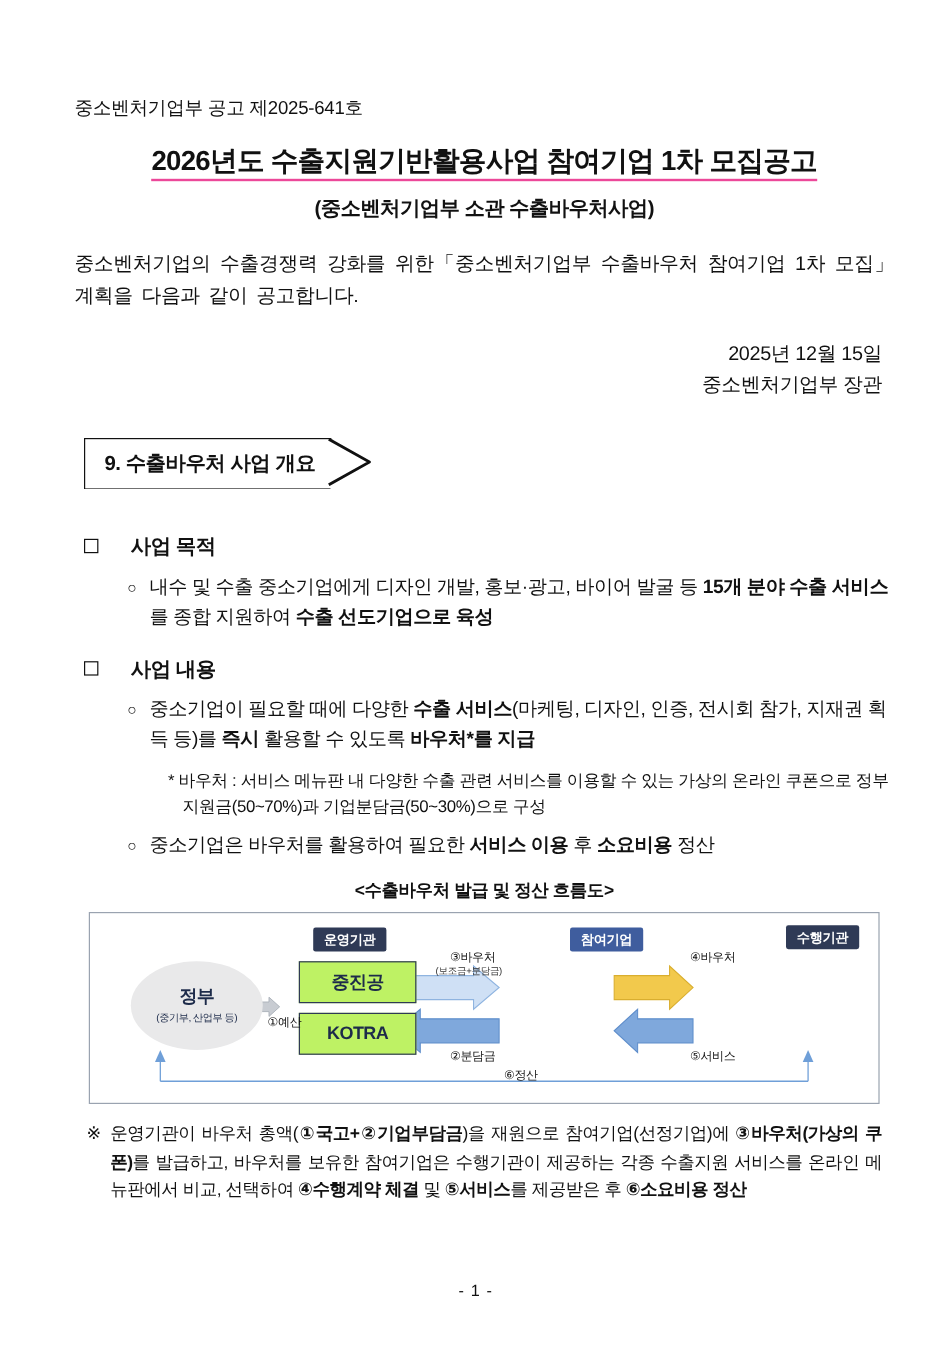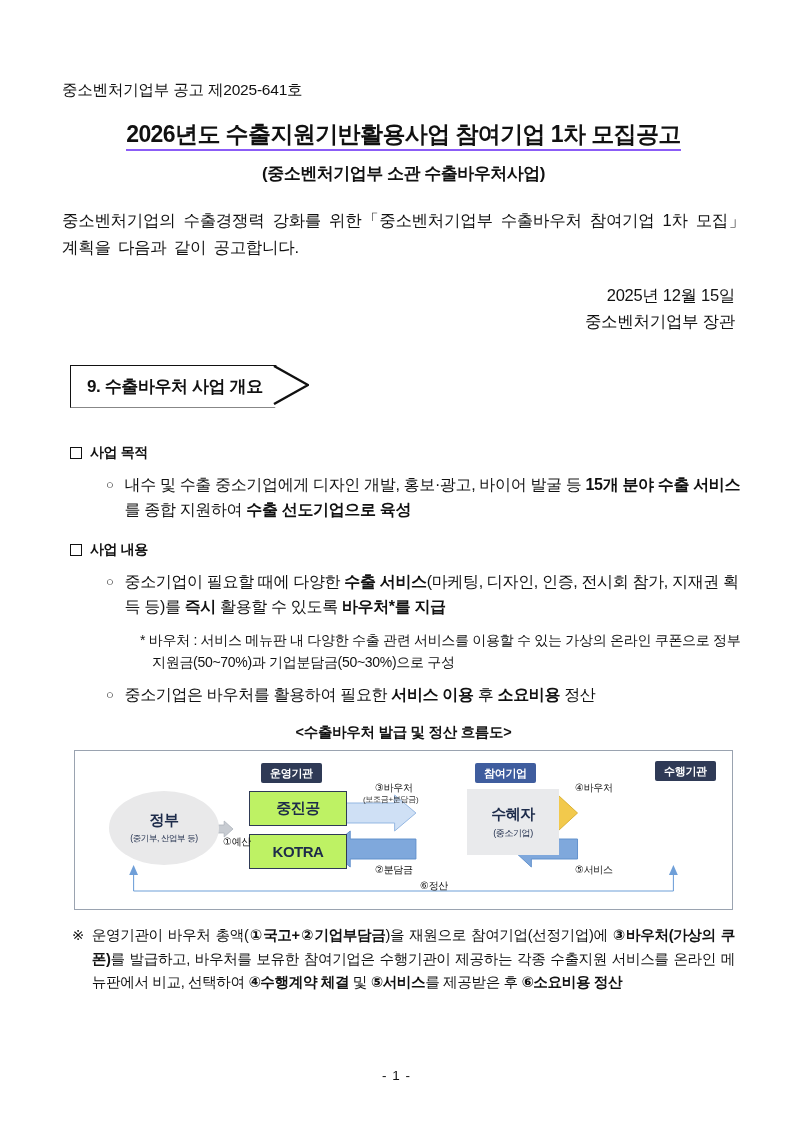--- a/index.html
+++ b/index.html
@@ -34,21 +34,21 @@
   .title-main {
     text-align: center;
     font-size: 23px;
     font-weight: bold;
     letter-spacing: -0.6px;
     margin: 0 0 2px 0;
     padding-bottom: 2px;
     display: block;
   }
   .title-main span {
-    border-bottom: 2px solid #8b5cf6;
+    border-bottom: 2px solid #ec4899;
     padding-bottom: 2px;
   }
   .title-sub {
     text-align: center;
     font-size: 17px;
     font-weight: bold;
     letter-spacing: -0.5px;
     margin: 10px 0 22px 0;
   }
 
@@ -95,27 +95,27 @@
   }
   .banner-arrow {
     position: absolute;
     right: 0; top: 0; bottom: 0;
     width: 36px;
     pointer-events: none;
   }
 
   
   .sq-head {
-    font-size: 14px;
+    font-size: 17px;
     font-weight: bold;
     letter-spacing: -0.4px;
     margin: 18px 0 10px 8px;
     display: flex;
     align-items: center;
-    gap: 8px;
+    gap: 27px;
   }
   .sq-box {
     display: inline-block;
     width: 12px;
     height: 12px;
     border: 1.6px solid #111;
     box-sizing: border-box;
     flex: none;
   }
 
@@ -342,24 +342,20 @@
     <div class="lbl dark" style="left:580px; top:10px;">수행기관</div>
 
     <div class="gov-oval">
       <div class="t1">정부</div>
       <div class="t2">(중기부, 산업부 등)</div>
     </div>
 
     <div class="op-box b1">중진공</div>
     <div class="op-box b2">KOTRA</div>
 
-    <div class="benef-box">
-      <div class="t1">수혜자</div>
-      <div class="t2">(중소기업)</div>
-    </div>
 
 
     <div class="arrow-txt" style="left:148px; top:84px;">①예산</div>
     <div class="arrow-txt" style="left:300px; top:30px;">③바우처</div>
     <div class="arrow-txt small" style="left:288px; top:43px;">(보조금+분담금)</div>
     <div class="arrow-txt" style="left:300px; top:112px;">②분담금</div>
     <div class="arrow-txt" style="left:500px; top:30px;">④바우처</div>
     <div class="arrow-txt" style="left:500px; top:112px;">⑤서비스</div>
     <div class="arrow-txt" style="left:345px; top:128px;">⑥정산</div>
   </div>

